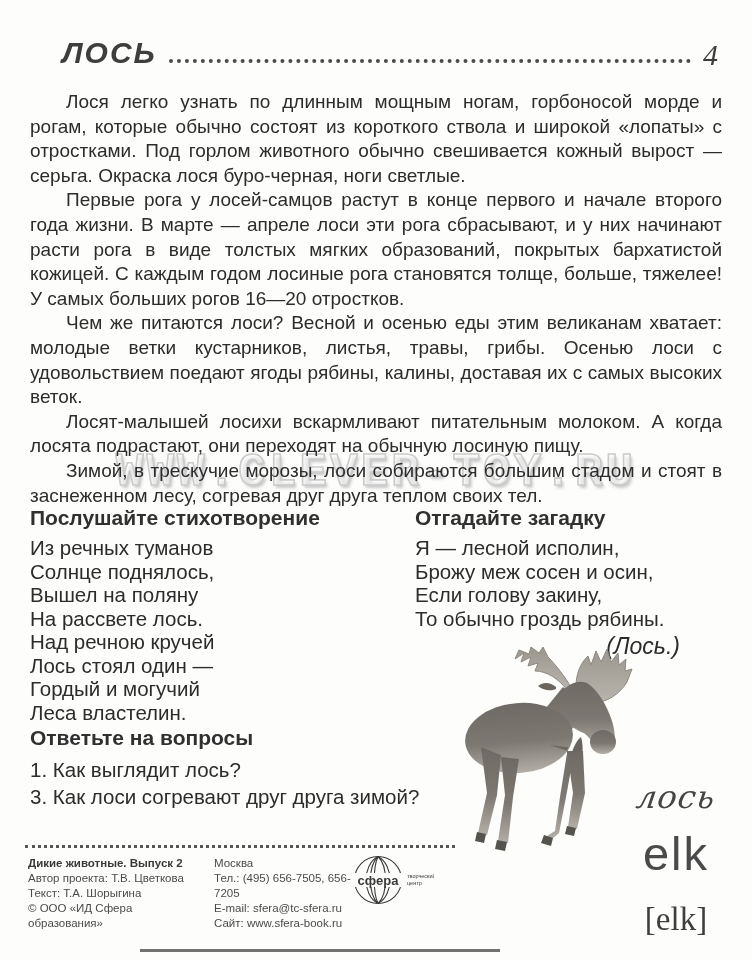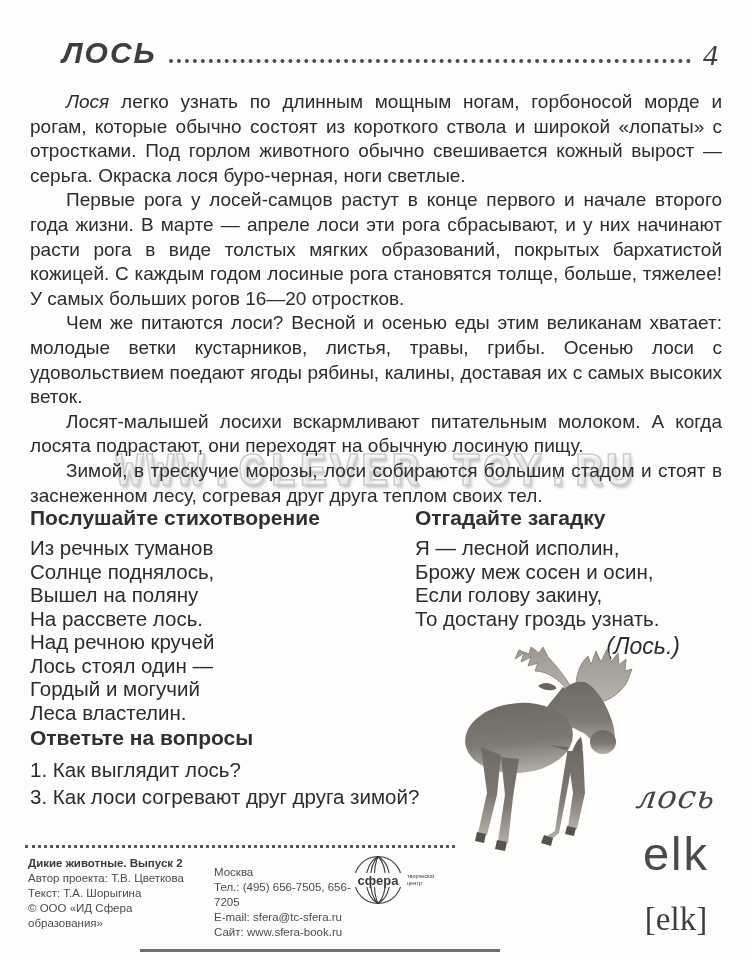--- a/index.html
+++ b/index.html
@@ -47,21 +47,21 @@
     white-space:nowrap;
   }
 
   
   .article {
     position:absolute; left:30px; width:692px; top:90px;
     font-size:19px; line-height:24.6px;
     text-align:justify; z-index:2;
   }
   .article p { margin:0; text-indent:36px; }
-  .lead-italic { font-style:italic; }
+  .lead-italic { }
 
   
   .columns {
     position:absolute; left:30px; right:30px; top:506px;
     display:flex; z-index:2;
   }
   .poem-col { width:385px; flex:none; }
   .riddle-col { flex:1; }
   .section-heading {
     margin:0 0 6px 0;
@@ -113,21 +113,21 @@
     position:absolute; left:25px; top:845px; width:430px; height:0;
     border-top:3px dotted #565656; z-index:2;
   }
   .footer-credits {
     position:absolute; left:28px; top:856px; width:180px;
     font-size:11.5px; line-height:15px; color:#4b4b4b; z-index:2;
   }
   .footer-credits .line-0 { font-weight:bold; color:#3a3a3a; }
   .footer-contacts {
     position:absolute; left:214px; top:856px; width:145px;
-    font-size:11.5px; line-height:15px; color:#4b4b4b; z-index:2;margin-top:9px;
+    font-size:11.5px; line-height:15px; color:#4b4b4b; z-index:2;
   }
   .footer-logo {
     position:absolute; left:352px; top:854px; z-index:2;
   }
 
   
   .scan-line {
     position:absolute; left:140px; top:949px; width:360px; height:3px;
     background:#353535; opacity:.7; z-index:2;
   }
@@ -161,21 +161,21 @@
     <div class="verse-line">Над речною кручей</div>
     <div class="verse-line">Лось стоял один —</div>
     <div class="verse-line">Гордый и могучий</div>
     <div class="verse-line">Леса властелин.</div>
   </div>
   <div class="riddle-col">
     <h2 class="section-heading">Отгадайте загадку</h2>
     <div class="verse-line">Я — лесной исполин,</div>
     <div class="verse-line">Брожу меж сосен и осин,</div>
     <div class="verse-line">Если голову закину,</div>
-    <div class="verse-line">То достану гроздь узнать.</div>
+    <div class="verse-line">То обычно гроздь рябины.</div>
     <div class="riddle-answer">(Лось.)</div>
   </div>
 </div>
 
 <div class="questions">
   <h2 class="section-heading">Ответьте на вопросы</h2>
   <div class="question-line">1. Как выглядит лось?</div>
   <div class="question-line">3. Как лоси согревают друг друга зимой?</div>
 </div>
 

